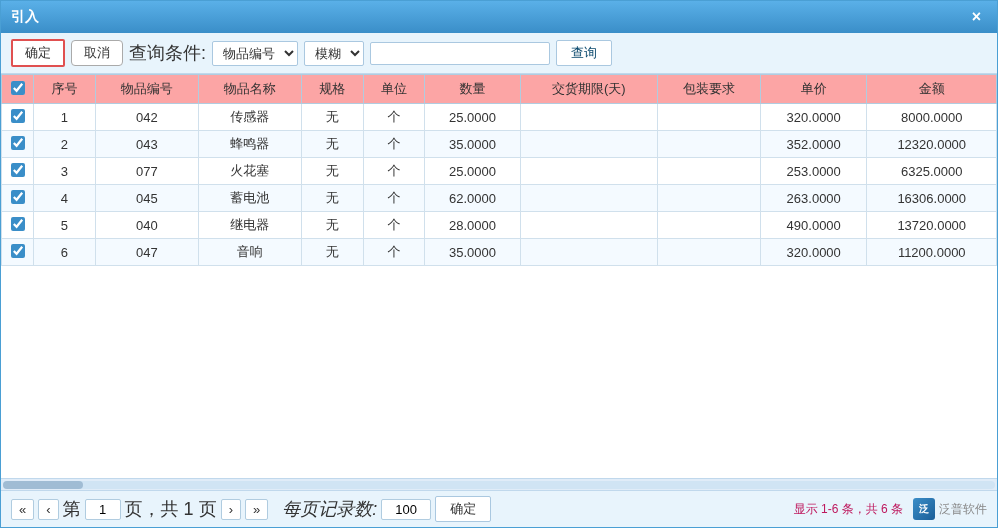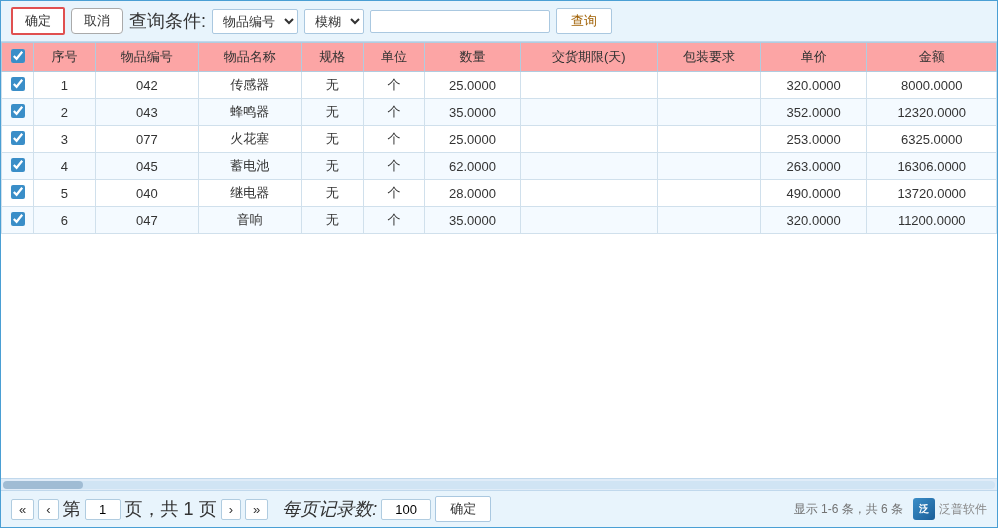--- a/index.html
+++ b/index.html
@@ -84,21 +84,21 @@
     .toolbar-input {
       border: 1px solid #aac8e0;
       padding: 3px 6px;
       font-size: 13px;
       width: 180px;
       border-radius: 2px;
     }
     .btn-query {
       background: #fff;
       border: 1px solid #aac8e0;
-      color: #a16207;
+      color: #0c4a6e;
       padding: 3px 14px;
       cursor: pointer;
       font-size: 13px;
       border-radius: 2px;
     }
     .table-area {
       flex: 1;
       overflow: auto;
     }
     table {
@@ -197,21 +197,21 @@
       border-radius: 3px;
       display: flex;
       align-items: center;
       justify-content: center;
       color: #fff;
       font-size: 10px;
       font-weight: bold;
     }
     .status-text {
       font-size: 12px;
-      color: #737373;
+      color: #be185d;
       text-align: right;
     }
     .btn-footer-confirm {
       background: #fff;
       border: 1px solid #aac8e0;
       color: #333;
       padding: 3px 14px;
       cursor: pointer;
       font-size: 13px;
       border-radius: 2px;
@@ -238,20 +238,24 @@
       border-radius: 4px;
       position: absolute;
       left: 0;
     }
   </style>
 </head>
 <body>
 
 <div class="dialog">
 
+  <div class="title-bar">
+    <span>引入</span>
+    <button class="title-bar-close">×</button>
+  </div>
 
   <div class="toolbar">
     <button class="btn-confirm">确定</button>
     <button class="btn-cancel">取消</button>
     <span class="label-text">查询条件:</span>
     <select class="toolbar-select">
       <option>物品编号</option>
       <option>物品名称</option>
       <option>规格</option>
     </select>

